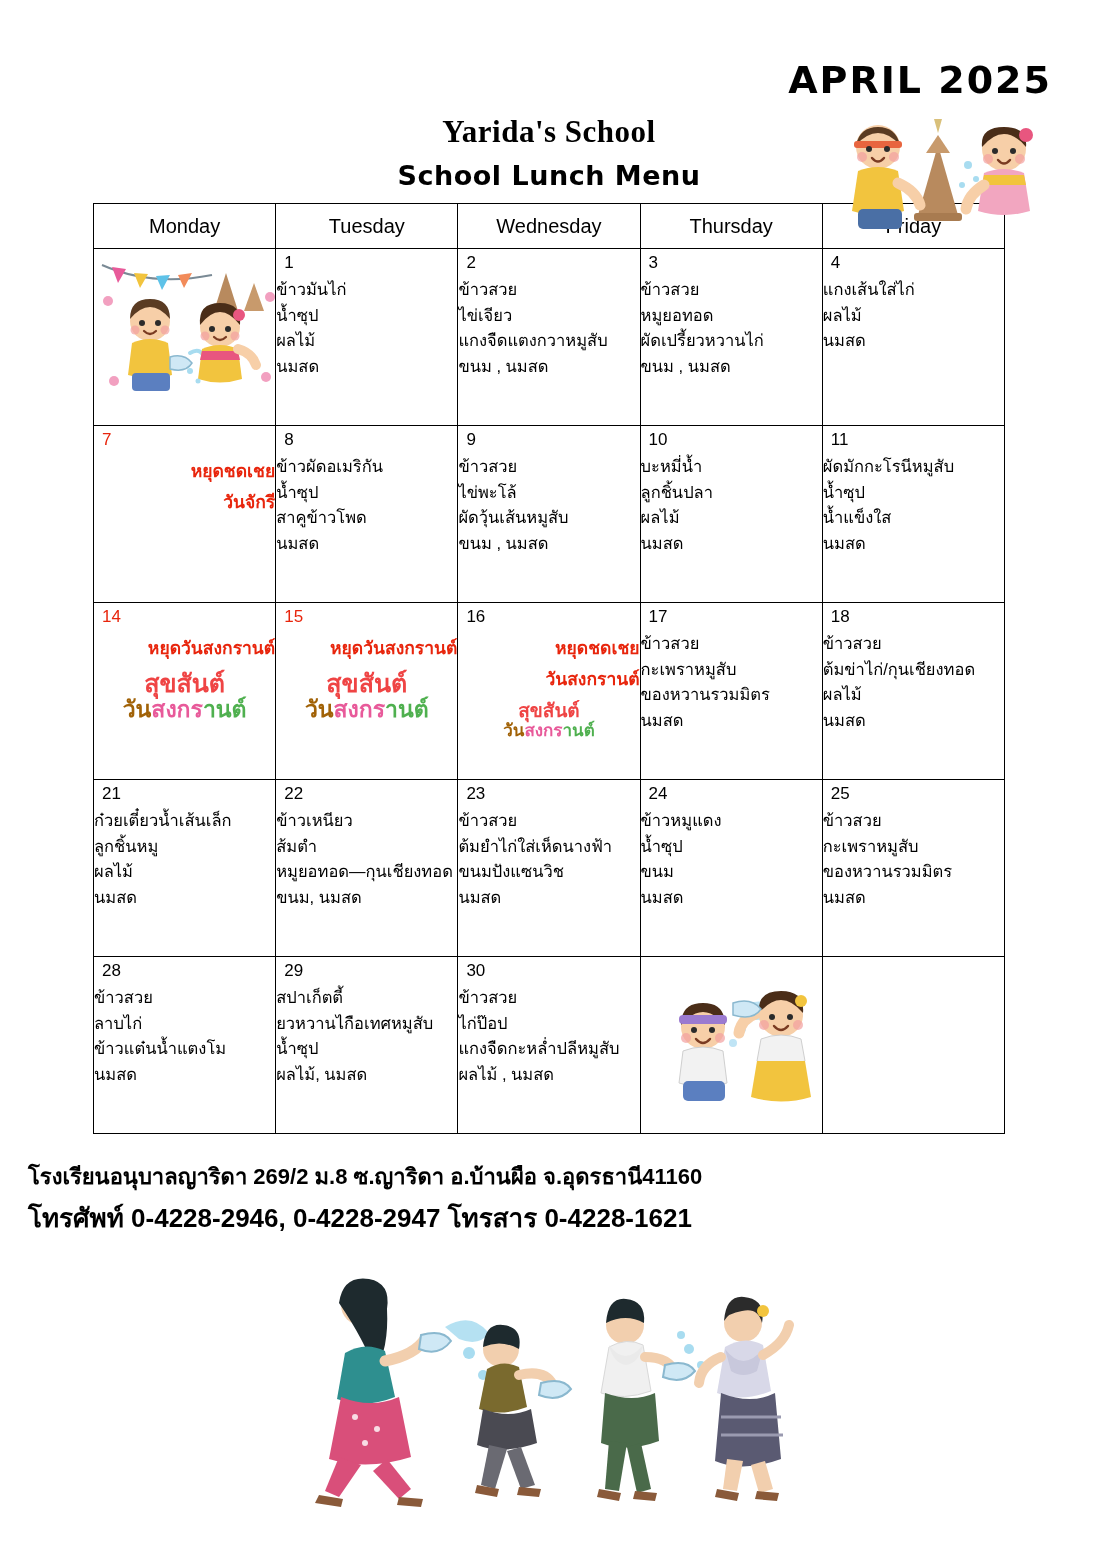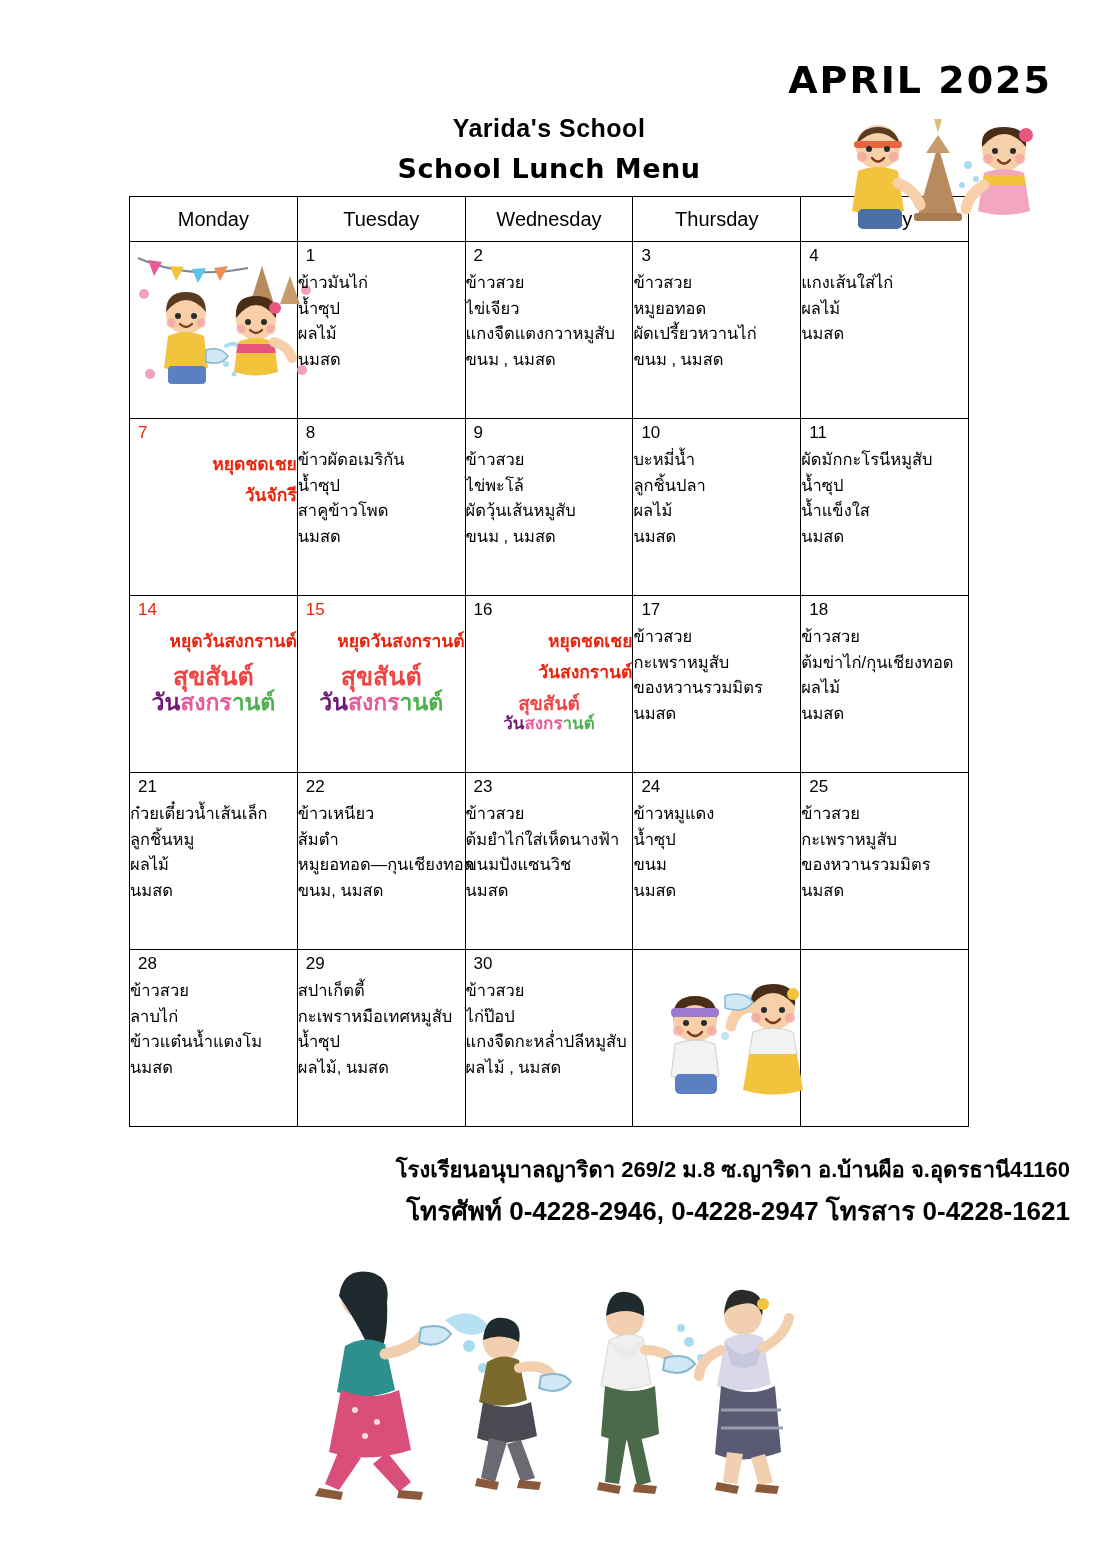--- a/index.html
+++ b/index.html
@@ -31,37 +31,37 @@
     font-size: 38px;
     letter-spacing: 2px;
     padding-top: 42px;
     padding-right: 18px;
   }
   .school-block {
     text-align: center;
     margin-top: 12px;
   }
   .school-name {
-    font-family: Liberation Sans, sans-serif;
-    font-weight: bold;
-    font-size: 25px;
+    font-family: Liberation Serif, serif;
+    font-weight: bold;
+    font-size: 31px;
     letter-spacing: 0.5px;
   }
   .menu-title {
     font-family: "DejaVu Sans", sans-serif;
     font-weight: bold;
     font-size: 27px;
     letter-spacing: 0.5px;
     margin-top: 10px;
   }
 
   
   table.calendar {
     border-collapse: collapse;
-    width: 840px;
+    width: 912px;
     margin: 12px auto 10px auto;
     table-layout: fixed;
   }
   table.calendar th, table.calendar td {
     border: 1px solid #000;
     vertical-align: top;
     padding: 0;
   }
   table.calendar th {
     height: 44px;
@@ -115,35 +115,35 @@
     font-weight: bold;
     color: #ef4444;
     font-family: "DejaVu Sans", sans-serif;
     text-shadow: 1px 1px 0 #fff, -1px -1px 0 #fff;
   }
   .songkran .l2 {
     font-size: 23px;
     font-weight: bold;
     font-family: "DejaVu Sans", sans-serif;
   }
-  .songkran .l2 .a { color: #701a75; }
+  .songkran .l2 .a { color: #a16207; }
   .songkran .l2 .b { color: #e85a9a; }
   .songkran .l2 .c { color: #4fb04f; }
   .songkran.small .l1 { font-size: 19px; }
   .songkran.small .l2 { font-size: 17px; }
 
   
   .art {
     display: block;
     margin: 0 auto;
   }
 
   
   .footer {
-    text-align: right;
+    text-align: left;
     margin-top: 22px;
   }
   .footer .addr {
     font-size: 22px;
     font-weight: bold;
     line-height: 1.9;
   }
   .footer .phone {
     font-size: 26px;
     font-weight: bold;
@@ -470,21 +470,21 @@
             <div class="line">ลาบไก่</div>
             <div class="line">ข้าวแต๋นน้ำแตงโม</div>
             <div class="line">นมสด</div>
           </div>
         </td>
 
         <td class="day">
           <div class="daynum">29</div>
           <div class="items">
             <div class="line">สปาเก็ตตี้</div>
-            <div class="line">กะเพราหมือเทศหมูสับ</div>
+            <div class="line">ยวหวานไกือเทศหมูสับ</div>
             <div class="line">น้ำซุป</div>
             <div class="line">ผลไม้, นมสด</div>
           </div>
         </td>
 
         <td class="day">
           <div class="daynum">30</div>
           <div class="items">
             <div class="line">ข้าวสวย</div>
             <div class="line">ไก่ป๊อป</div>

